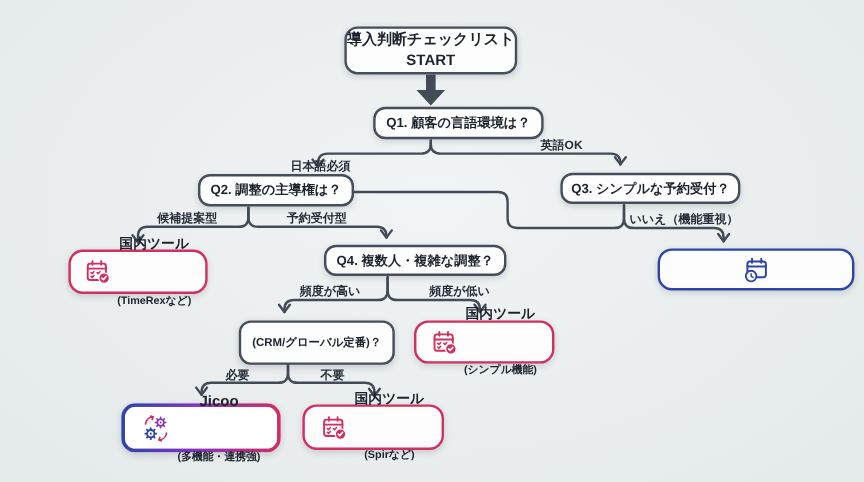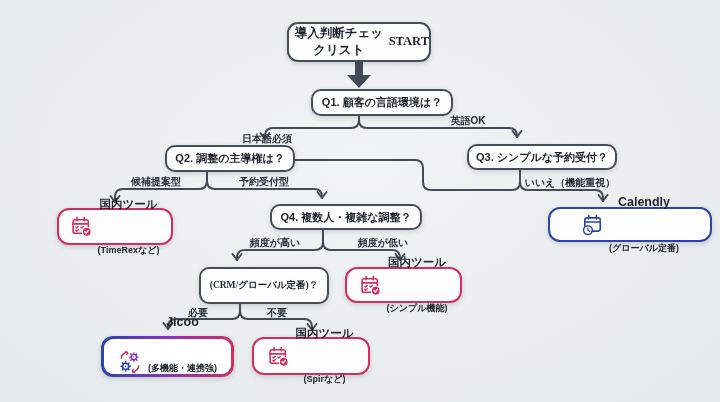--- a/index.html
+++ b/index.html
@@ -12,34 +12,33 @@
     background:radial-gradient(ellipse at 50% 42%, #f1f4f5 0%, #eaeeef 55%, #e4e9ea 100%);
   }
   svg.wires{position:absolute;left:0;top:0;}
   .node{
     position:absolute;display:flex;align-items:center;justify-content:center;
     background:#fdfdfe;border:2px solid #454e5b;border-radius:10px;
     box-shadow:0 2px 5px rgba(45,55,68,.18);
     color:#1d232c;font-weight:bold;text-align:center;box-sizing:border-box;
   }
   .q{font-size:11px;margin-left:23px;}
-  .two-line{flex-direction:row;line-height:1.25;font-family:Liberation Serif, serif;}
+  .two-line{flex-direction:column;line-height:1.25;}
   .start-box{font-size:12.5px;border-radius:11px;line-height:1.4;}
   .q5-sub{font-size:9.5px;font-weight:bold;}
   .result{border-radius:12px;gap:6px;}
   .result .txt{display:flex;flex-direction:column;line-height:1.2;gap:33px;}
   .result .title{font-size:11.5px;font-weight:bold;}
   .result .sub{font-size:9px;font-weight:600;color:#20262f;}
   .red-box{border-color:#d22e5e;}
   .blue-box{border-color:#2b45a8;}
   .grad-box{
     border:3px solid transparent;border-radius:12px;
     background:linear-gradient(#fff,#fff) padding-box,
                linear-gradient(90deg,#2b45a8 0%,#8333c4 45%,#d22e5e 100%) border-box;
-    align-items:flex-end;
   }
   .elabel{
     position:absolute;transform:translateX(-50%);
     font-size:10px;font-weight:bold;color:#262d38;white-space:nowrap;
   }
   .ic{flex:0 0 auto;}
 </style>
 </head>
 <body>
 
@@ -122,24 +121,20 @@
     <svg class="ic" width="22" height="22" viewBox="0 0 20 20">
       <g fill="none" stroke="#2b45a8" stroke-width="1.5" stroke-linecap="round" stroke-linejoin="round">
         <rect x="3.5" y="3.5" width="14" height="12" rx="2"></rect>
         <path d="M3.5,7.3 H17.5"></path>
           <path d="M7,1.5 V4.5"></path>
           <path d="M14,1.5 V4.5"></path>
       </g>
       <circle cx="6.3" cy="14.6" r="4" fill="#fdfdfe" stroke="#2b45a8" stroke-width="1.4"></circle>
       <path d="M6.3,12.8 V14.8 L7.8,15.6" fill="none" stroke="#2b45a8" stroke-width="1.1" stroke-linecap="round" stroke-linejoin="round"></path>
     </svg>
-    <span class="txt">
-      <span class="title" style="font-size:12.5px">Calendly</span>
-      <span class="sub">(グローバル定番)</span>
-    </span>
   </div>
 
   <div class="node result red-box" style="left:345px;top:267px;width:117px;height:36px">
     <svg class="ic" width="21" height="21" viewBox="0 0 20 20">
       <g fill="none" stroke="#d22e5e" stroke-width="1.5" stroke-linecap="round" stroke-linejoin="round">
         <rect x="2" y="3.5" width="14.5" height="13" rx="2"></rect>
         <path d="M2,7.5 H16.5"></path>
           <path d="M5.8,1.5 V4.5"></path>
           <path d="M12.7,1.5 V4.5"></path>
         <path d="M4.6,10.6 l0.9,0.9 l1.4,-1.6" stroke-width="1.2"></path>

